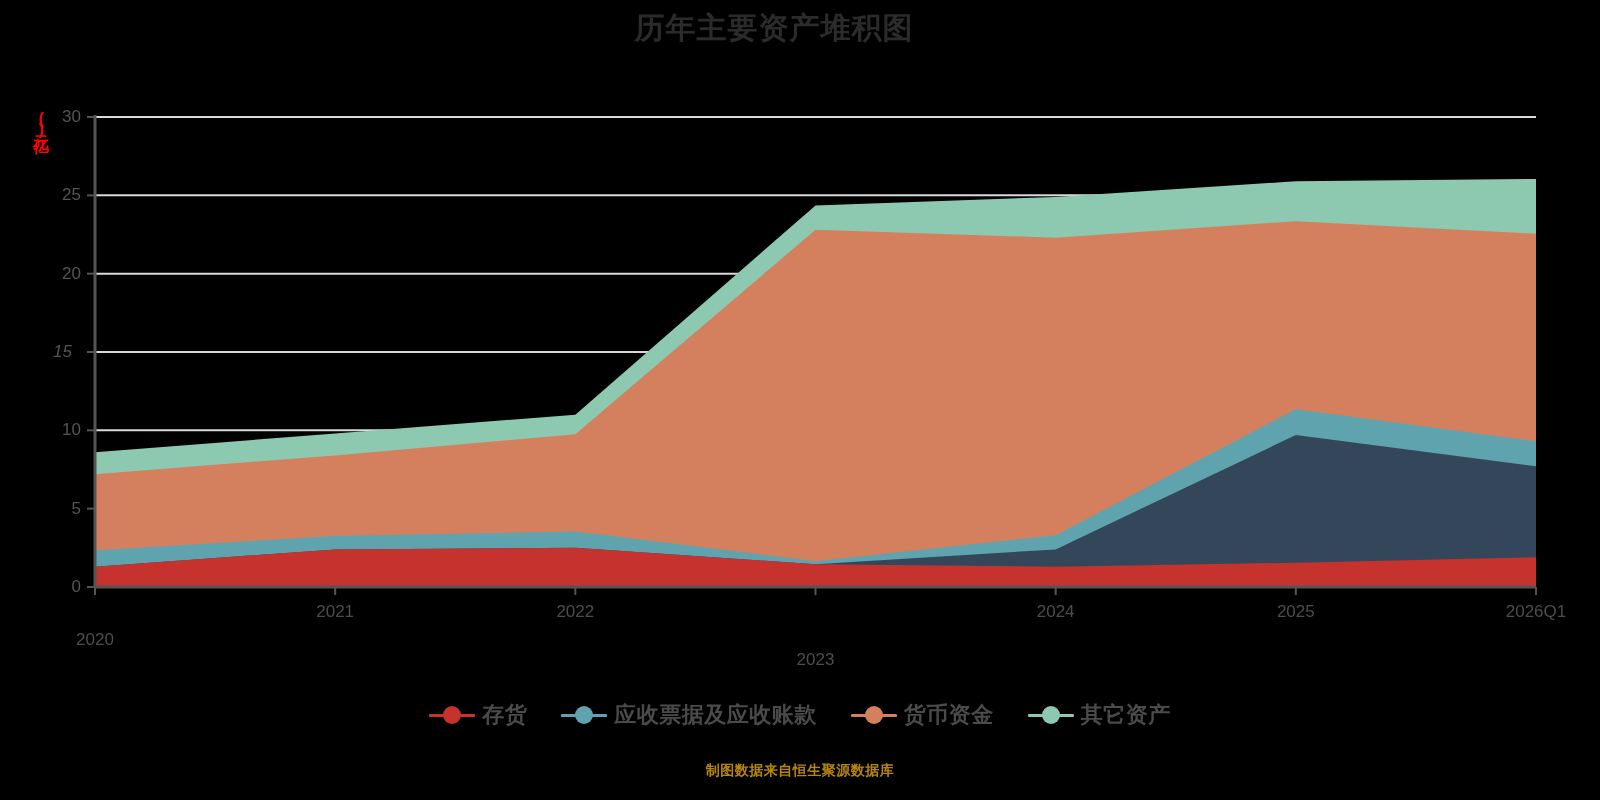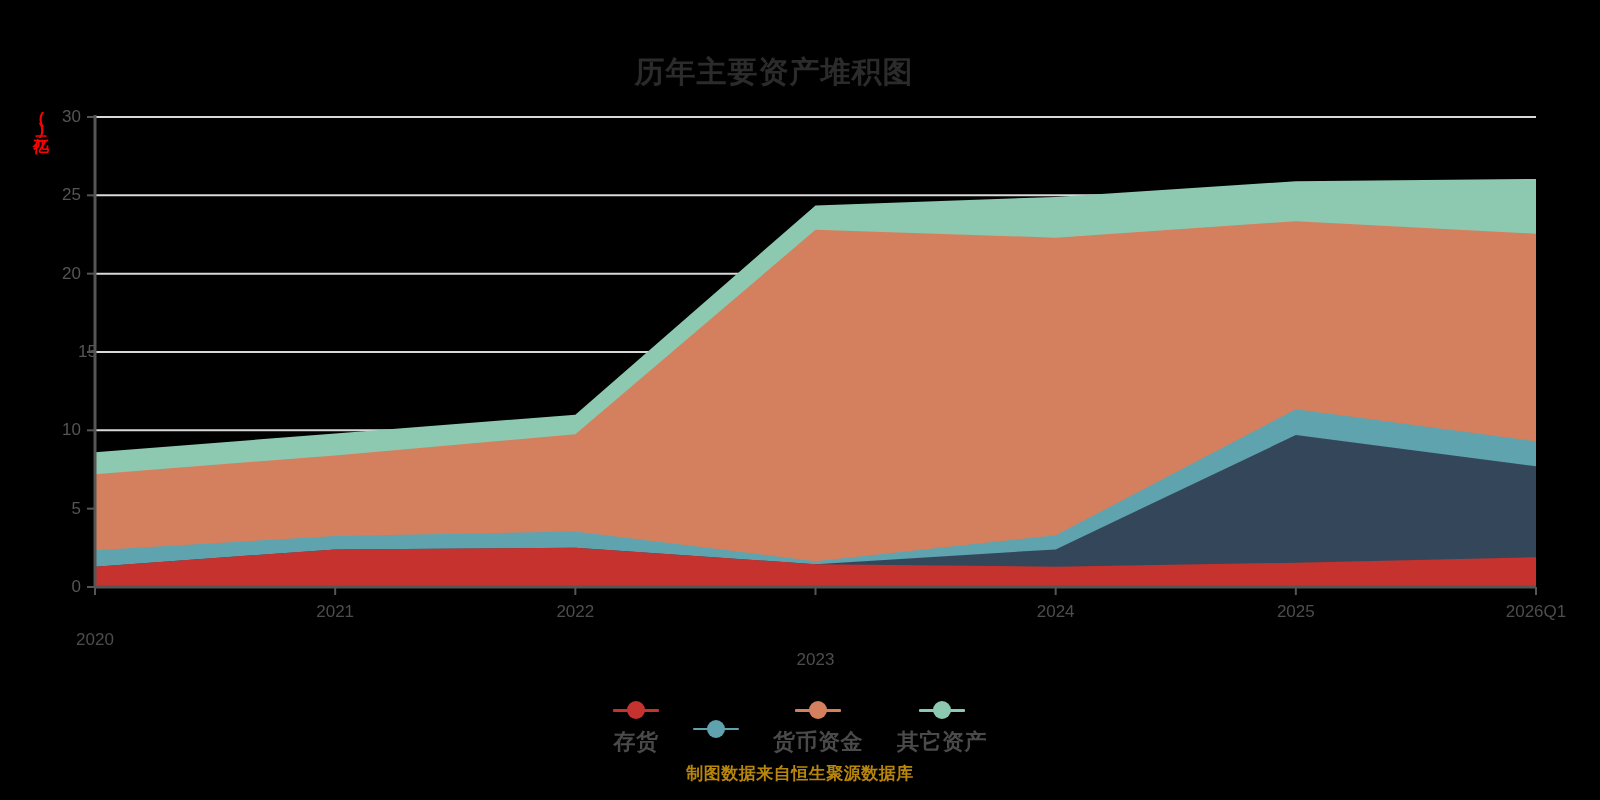--- a/index.html
+++ b/index.html
@@ -28,21 +28,20 @@
     top: 8px;
     left: 0;
     width: 1548px;
     text-align: center;
     color: #2b2b2b;
     font-size: 30px;
     font-weight: bold;
     letter-spacing: 1px;
     line-height: 40px;
     white-space: nowrap;
-    margin-top: 44px;
   }
 
   
   .y-unit {
     position: absolute;
     left: 10px;
     top: 110px;
     width: 40px;
     height: 80px;
     color: #ff0000;
@@ -86,21 +85,21 @@
     top: 700px;
     width: 1600px;
     display: flex;
     flex-direction: row;
     justify-content: center;
     align-items: center;
     gap: 34px;
   }
   .legend-item {
     display: flex;
-    flex-direction: column;
+    flex-direction: row;
     align-items: center;
     gap: 7px;
   }
   .legend-marker {
     position: relative;
     width: 46px;
     height: 20px;
     flex: 0 0 auto;
   }
   .legend-marker .bar {
@@ -128,21 +127,21 @@
   }
 
   
   .footer-note {
     position: absolute;
     left: 0;
     top: 762px;
     width: 1600px;
     text-align: center;
     color: #b8860b;
-    font-size: 17px;
+    font-size: 14px;
     font-weight: bold;
     letter-spacing: 0.5px;
     white-space: nowrap;
   }
 </style>
 </head>
 <body>
 
 <div id="chart-root">
 
@@ -185,21 +184,21 @@
         <line x1="1055.6666666666665" x2="1055.6666666666665" y1="587" y2="595" stroke="#555555" stroke-width="2"></line>
         <line x1="1295.8333333333335" x2="1295.8333333333335" y1="587" y2="595" stroke="#555555" stroke-width="2"></line>
         <line x1="1536" x2="1536" y1="587" y2="595" stroke="#555555" stroke-width="2"></line>
       </g>
   </svg>
 
   <div id="y-tick-labels">
       <div class="tick-label y-tick" style="left: 31px; top: 575px;">0</div>
       <div class="tick-label y-tick" style="left: 31px; top: 496.667px;">5</div>
       <div class="tick-label y-tick" style="left: 31px; top: 418.333px;">10</div>
-      <div class="tick-label y-tick" style="left: 47px; top: 340px;">15</div>
+      <div class="tick-label y-tick" style="left: 22px; top: 340px; font-style: italic;">15</div>
       <div class="tick-label y-tick" style="left: 31px; top: 261.667px;">20</div>
       <div class="tick-label y-tick" style="left: 31px; top: 183.333px;">25</div>
       <div class="tick-label y-tick" style="left: 31px; top: 105px;">30</div>
     </div>
   <div id="x-tick-labels">
       <div class="tick-label x-tick" style="width: 160px; left: 15px; top: 600px; margin-top: 28px;">2020</div>
       <div class="tick-label x-tick" style="width: 160px; left: 255.167px; top: 600px;">2021</div>
       <div class="tick-label x-tick" style="width: 160px; left: 495.333px; top: 600px;">2022</div>
       <div class="tick-label x-tick" style="width: 160px; left: 735.5px; top: 600px; margin-top: 48px;">2023</div>
       <div class="tick-label x-tick" style="width: 160px; left: 975.667px; top: 600px;">2024</div>
@@ -213,20 +212,21 @@
           <span class="bar" style="background: rgb(198, 51, 47);"></span>
           <span class="dot" style="background: rgb(198, 51, 47);"></span>
         </span>
         <span class="legend-label">存货</span>
       </div>
       <div class="legend-item">
         <span class="legend-marker">
           <span class="bar" style="background: rgb(95, 163, 174);"></span>
           <span class="dot" style="background: rgb(95, 163, 174);"></span>
         </span>
+        <span class="legend-label">应收票据及应收账款</span>
       </div>
       <div class="legend-item">
         <span class="legend-marker">
           <span class="bar" style="background: rgb(212, 128, 94);"></span>
           <span class="dot" style="background: rgb(212, 128, 94);"></span>
         </span>
         <span class="legend-label">货币资金</span>
       </div>
       <div class="legend-item">
         <span class="legend-marker">

